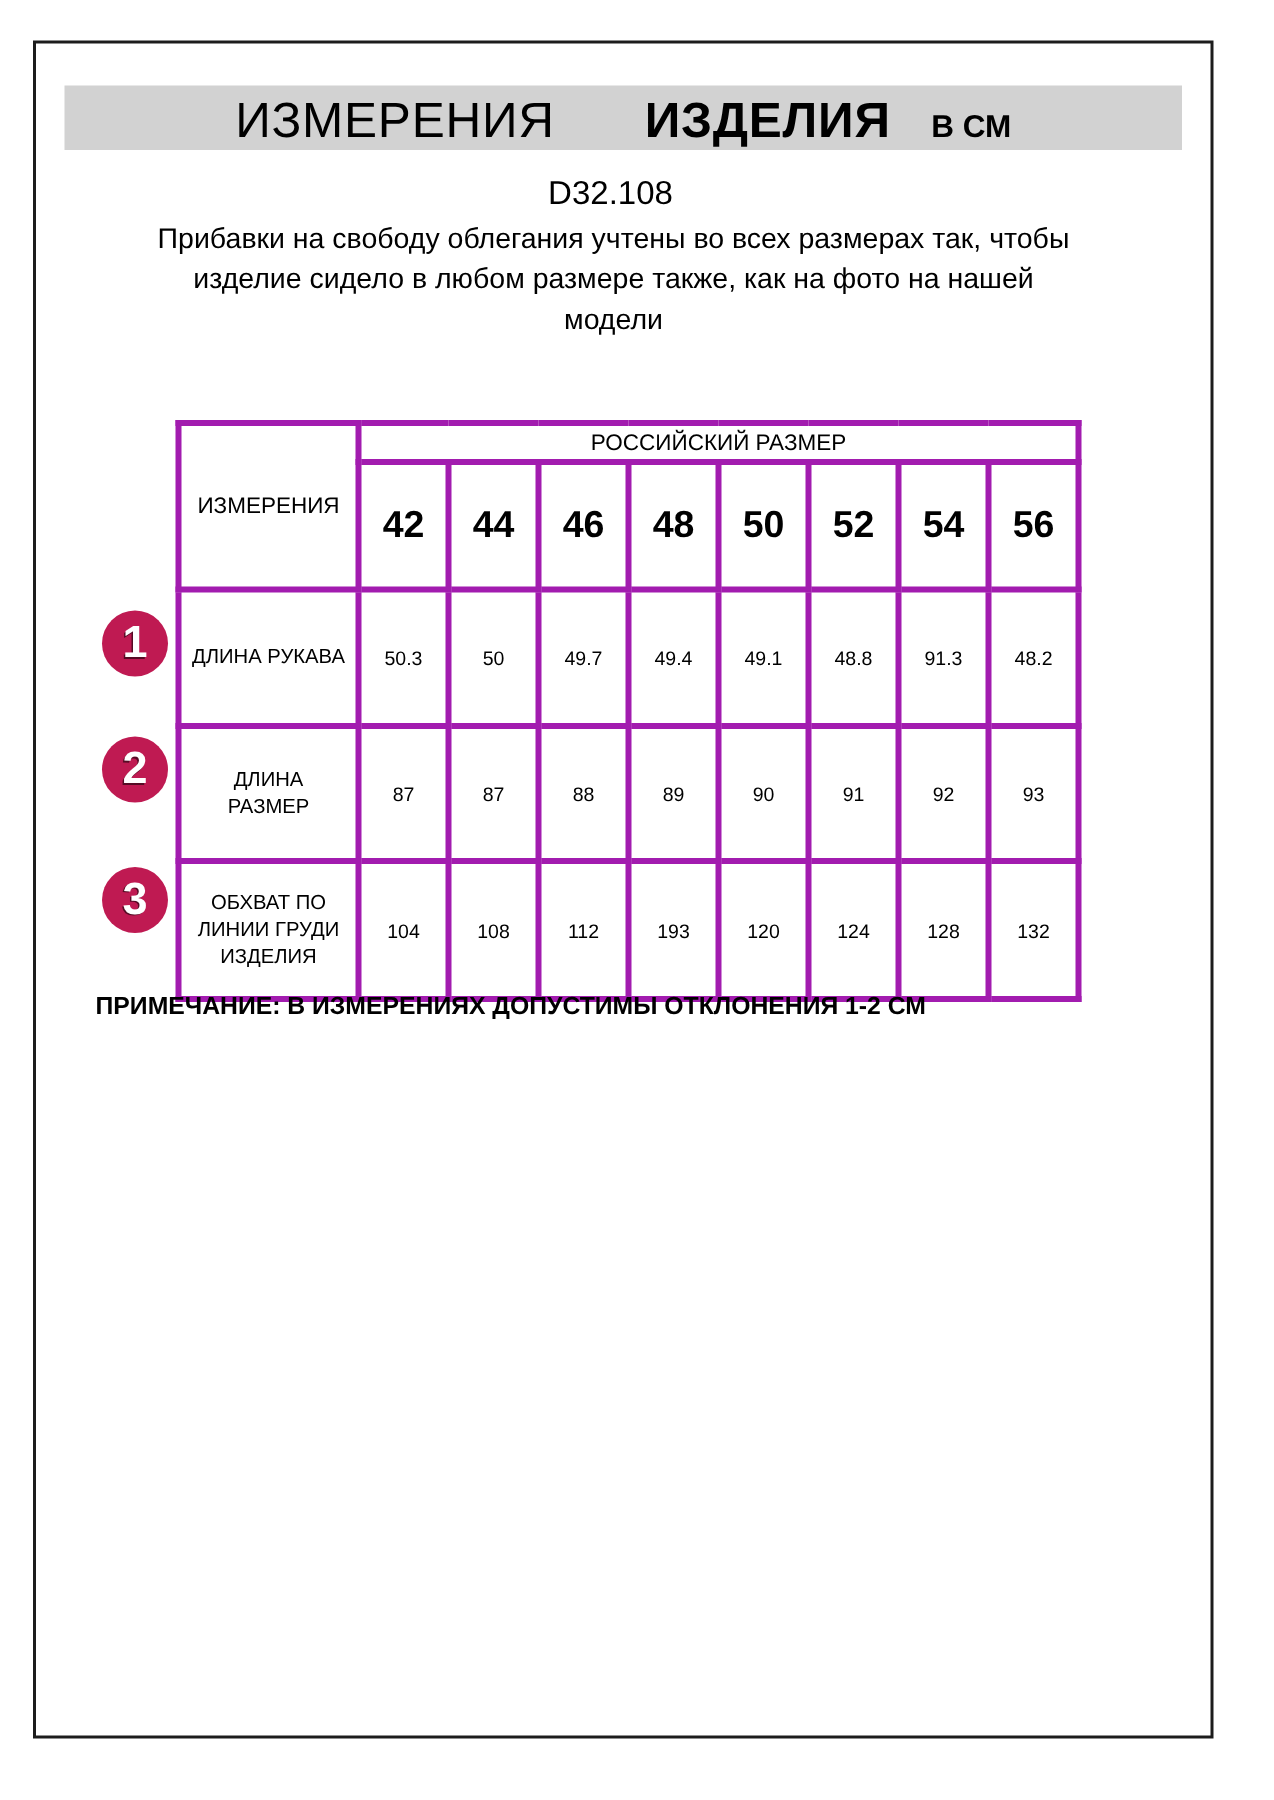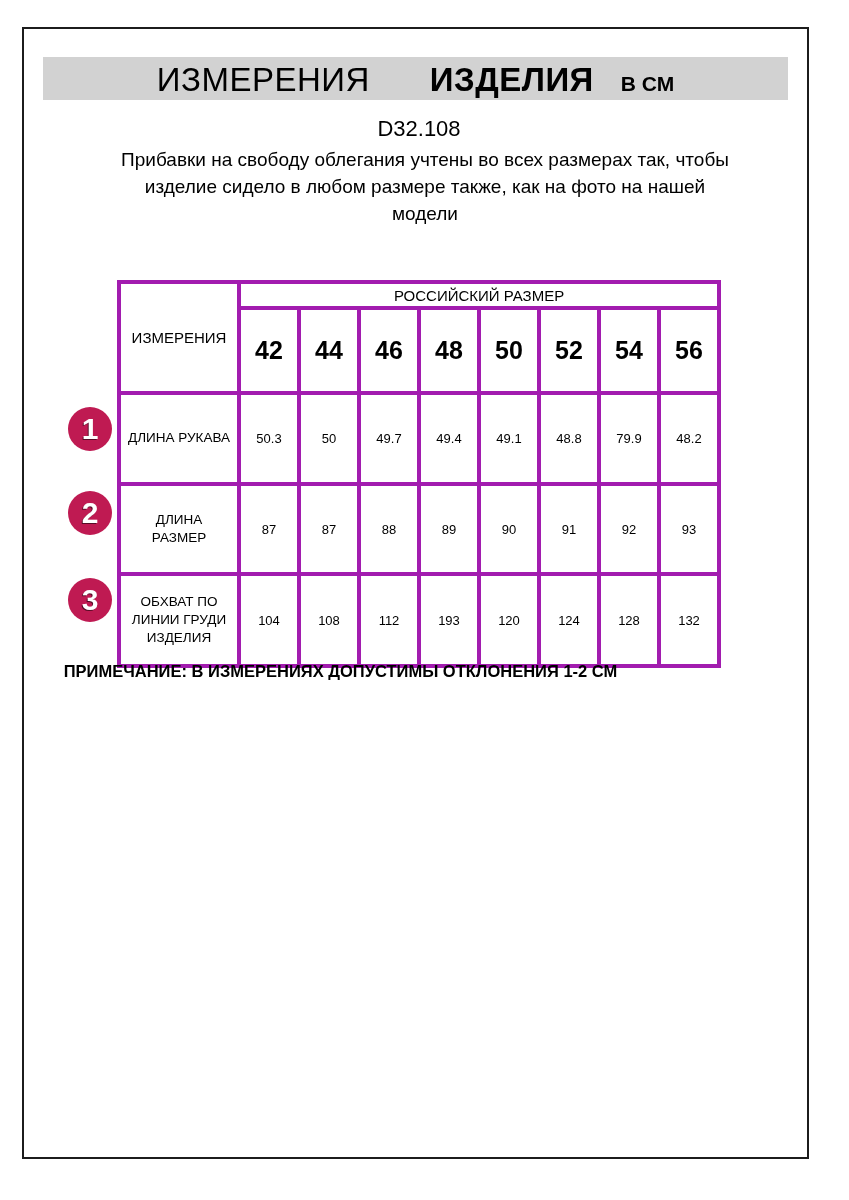--- a/index.html
+++ b/index.html
@@ -21,24 +21,24 @@
     width: 745px; height: 43px;
     background: var(--header-bar-bg, #d2d2d2);
     display: flex; justify-content: center; align-items: baseline;
     padding-top: 4px; box-sizing: border-box;
   }
   .title-regular { font-size: 33px; font-weight: normal; letter-spacing: 0.5px; }
   .title-bold   { font-size: 33px; font-weight: bold; margin-left: 60px; letter-spacing: 0.5px; }
   .title-units  { font-size: 21px; font-weight: 600; margin-left: 27px; }
   .product-code {
     position: absolute; left: 22px; top: 116px; width: 770px;
-    text-align: center; font-size: 22px; font-weight: normal; margin-left: 12px;
+    text-align: center; font-size: 22px; font-weight: normal;
   }
   .description {
-    position: absolute; left: 95px; top: 146px; width: 660px;
+    position: absolute; left: 79px; top: 146px; width: 660px;
     text-align: center; font-size: 19px; line-height: 27px;
     white-space: pre-line;
   }
   table.size-table {
     position: absolute; left: 117px; top: 280px;
     border-collapse: collapse; table-layout: fixed;
     width: 600px;
   }
   table.size-table td {
     border: 4px solid #a21caf;
@@ -114,21 +114,21 @@
     <td>56</td>
   </tr>
   <tr class="r-data1">
     <td class="row-label">ДЛИНА РУКАВА</td>
     <td class="val">50.3</td>
     <td class="val">50</td>
     <td class="val">49.7</td>
     <td class="val">49.4</td>
     <td class="val">49.1</td>
     <td class="val">48.8</td>
-    <td class="val">79.9</td>
+    <td class="val">91.3</td>
     <td class="val">48.2</td>
   </tr>
   <tr class="r-data2">
     <td class="row-label">ДЛИНА
 РАЗМЕР</td>
     <td class="val">87</td>
     <td class="val">87</td>
     <td class="val">88</td>
     <td class="val">89</td>
     <td class="val">90</td>

